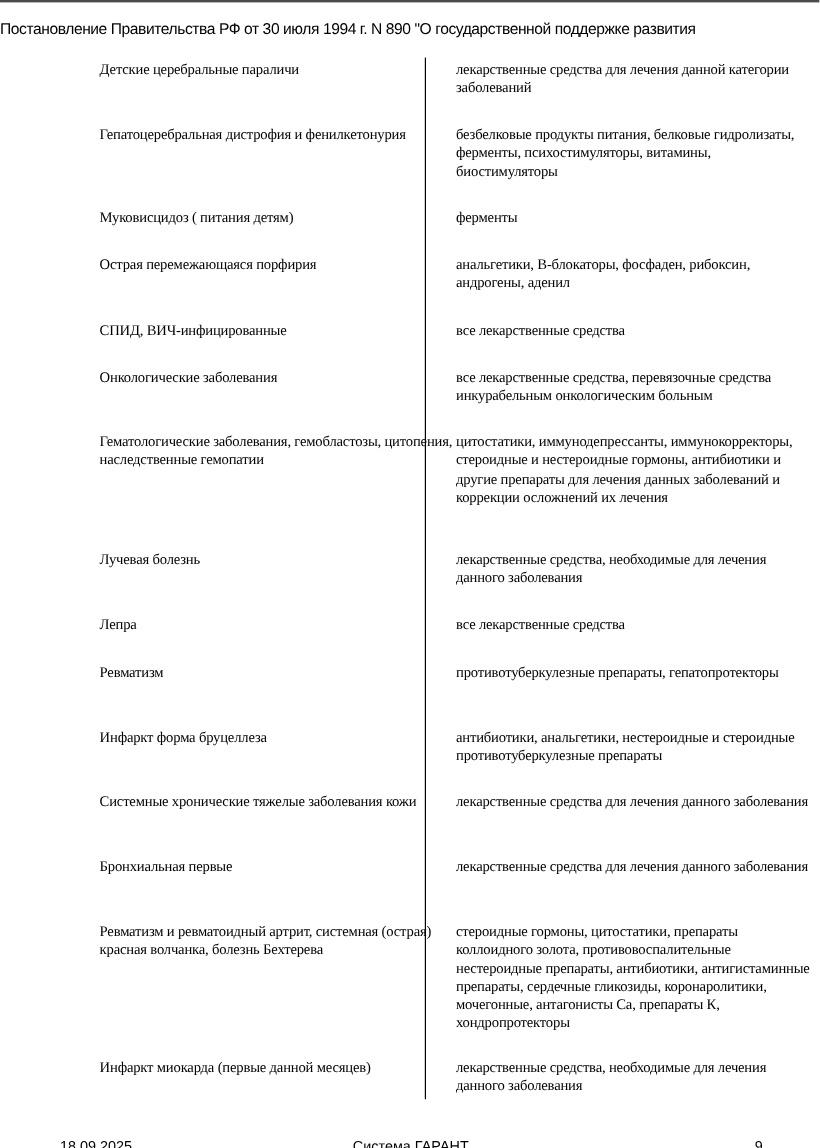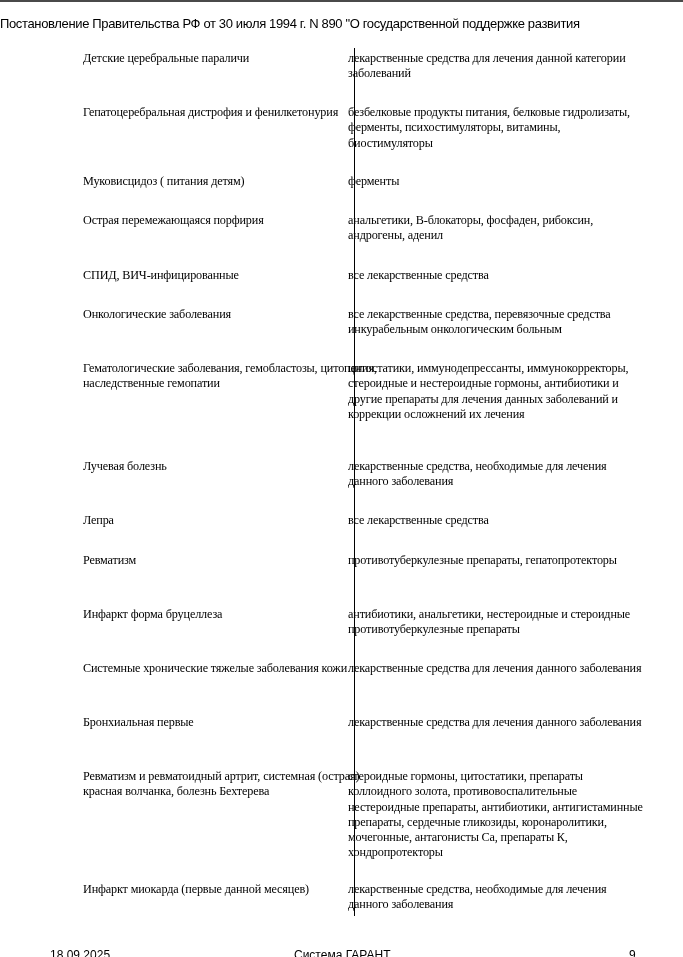--- a/index.html
+++ b/index.html
@@ -51,21 +51,21 @@
     .cell-left {
       position: absolute;
       left: 55px;
       width: 295px;
       top: 0;
       letter-spacing: -0.15px;
       margin-left: 28px;
     }
     .cell-right {
       position: absolute;
-      left: 348px;
+      left: 380px;
       width: 300px;
       top: 0;
       letter-spacing: -0.15px;
     }
     .footer {
       position: absolute;
       top: 948px;
       left: 0;
       width: 683px;
       height: 20px;

